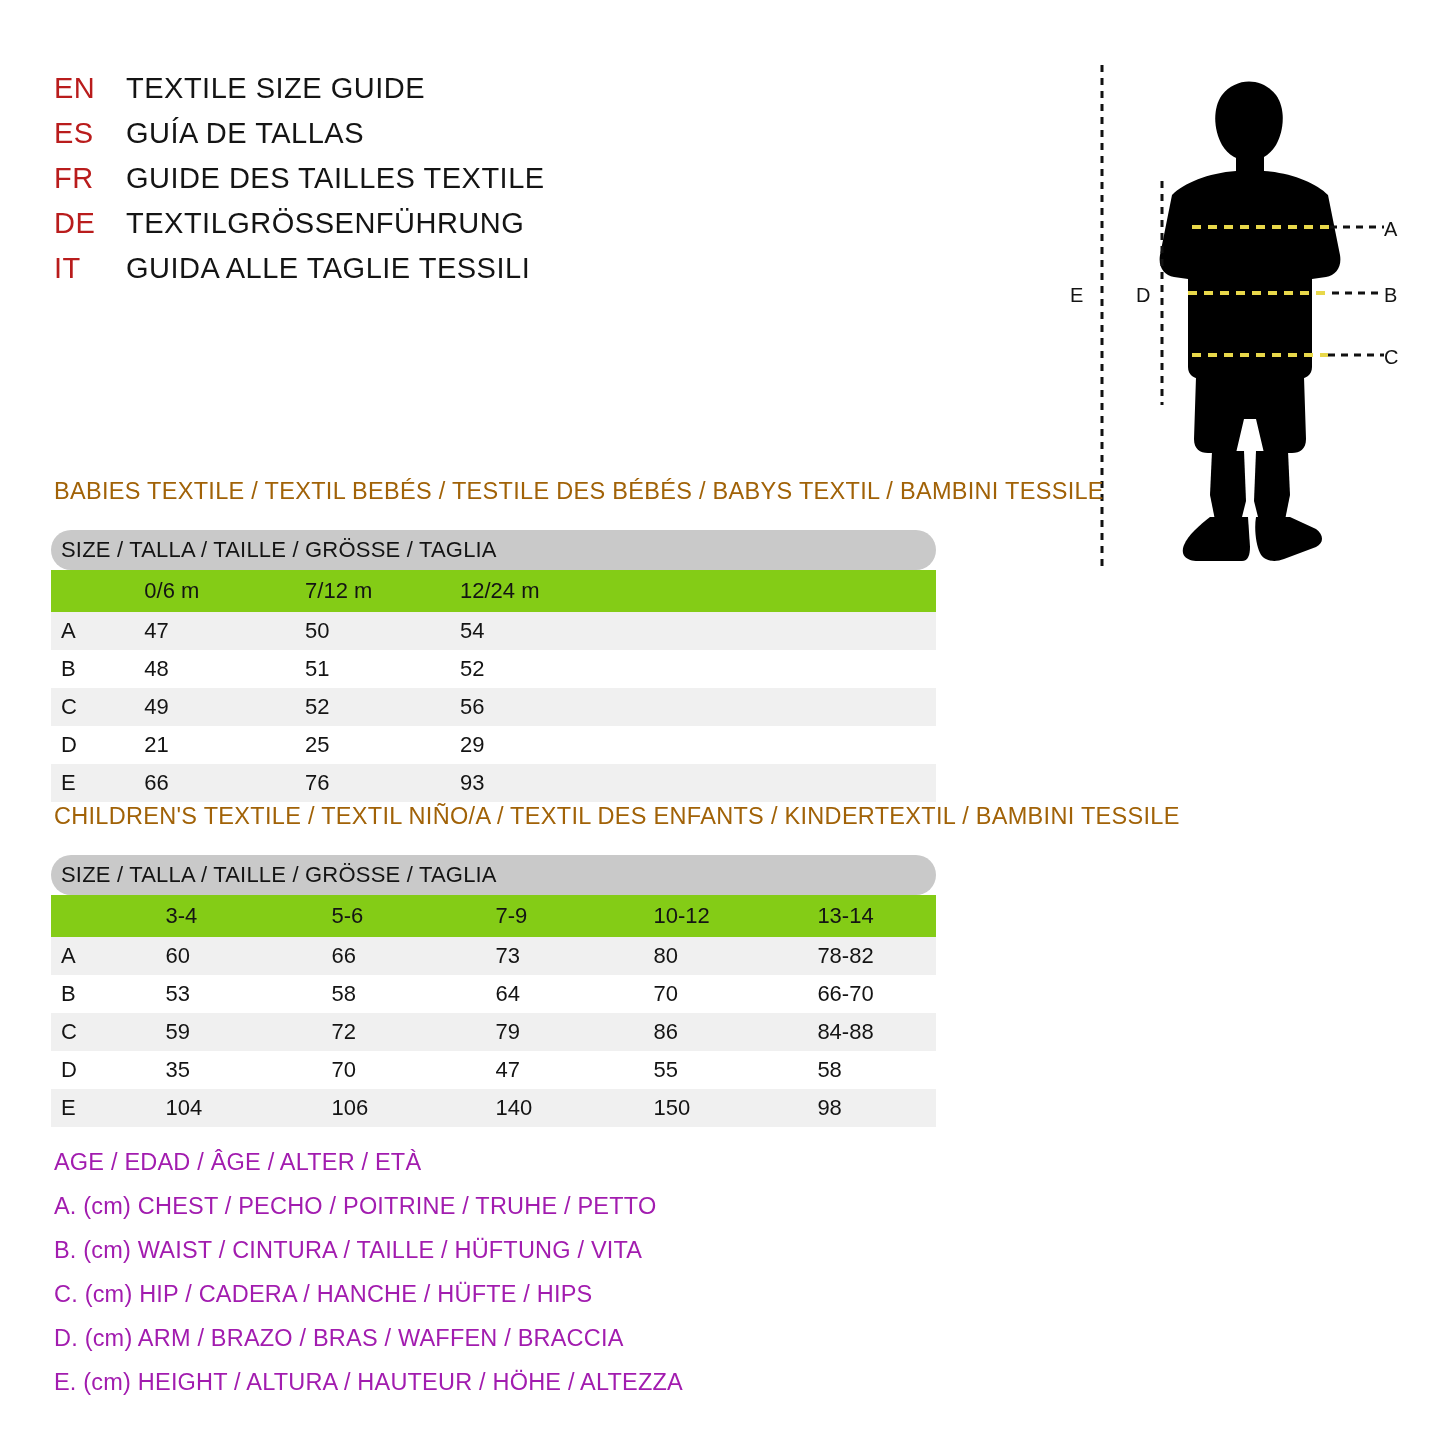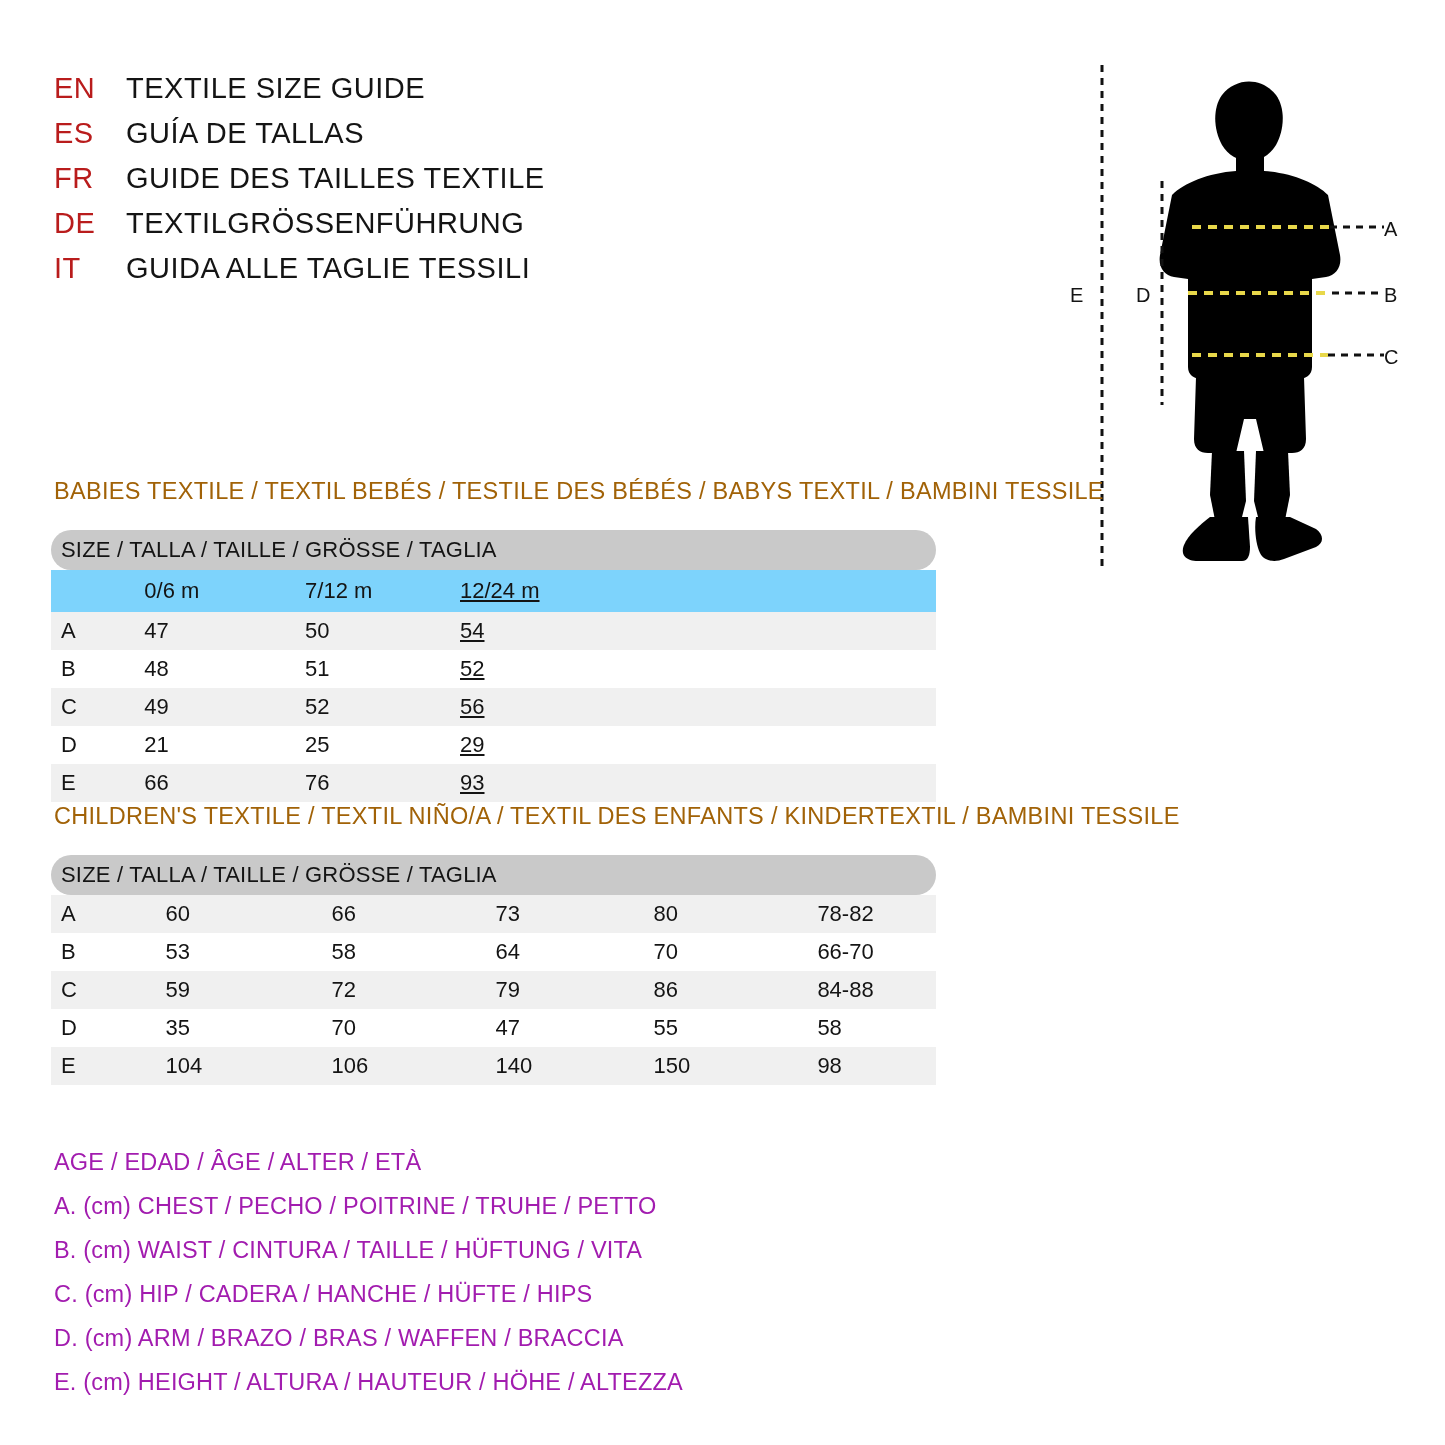--- a/index.html
+++ b/index.html
@@ -85,31 +85,31 @@
     padding-left: 10px;
     text-align: left;
   }
   .val-cell {
     text-align: left;
   }
   tr.shaded td {
     background: #f0f0f0;
   }
   tr.head-row td {
-    background: #7dd3fc;
+    background: #84cc16;
     padding-top: 8px;
     padding-bottom: 8px;
   }
 
   
   #babies-table { left: 51px; top: 530px; width: 885px; }
   #babies-table .c0 { width: 84px; }
   #babies-table .c1 { width: 162px; }
   #babies-table .c2 { width: 156px; }
-  #babies-table .c3 { width: 480px; text-decoration: underline; }
+  #babies-table .c3 { width: 480px; }
 
   
   #children-table { left: 51px; top: 855px; width: 885px; }
   #children-table .c0 { width: 106px; }
   #children-table .c1 { width: 168px; }
   #children-table .c2 { width: 166px; }
   #children-table .c3 { width: 160px; }
   #children-table .c4 { width: 166px; }
   #children-table .c5 { width: 120px; }
 
@@ -246,20 +246,28 @@
   </tr>
 </tbody>
   </table>
 
 <div class="section-title" id="children-title">CHILDREN'S TEXTILE / TEXTIL NIÑO/A / TEXTIL DES ENFANTS / KINDERTEXTIL / BAMBINI TESSILE</div>
 
 <table class="sizes" id="children-table">
   <tbody>
       <tr>
     <th class="size-header" colspan="6">SIZE / TALLA / TAILLE / GRÖSSE / TAGLIA</th>
+  </tr>
+  <tr class="head-row">
+    <td class="label-cell c0"></td>
+    <td class="val-cell c1">3-4</td>
+    <td class="val-cell c2">5-6</td>
+    <td class="val-cell c3">7-9</td>
+    <td class="val-cell c4">10-12</td>
+    <td class="val-cell c5">13-14</td>
   </tr>
   <tr class="shaded">
     <td class="label-cell c0">A</td>
     <td class="val-cell c1">60</td>
     <td class="val-cell c2">66</td>
     <td class="val-cell c3">73</td>
     <td class="val-cell c4">80</td>
     <td class="val-cell c5">78-82</td>
   </tr>
   <tr>

